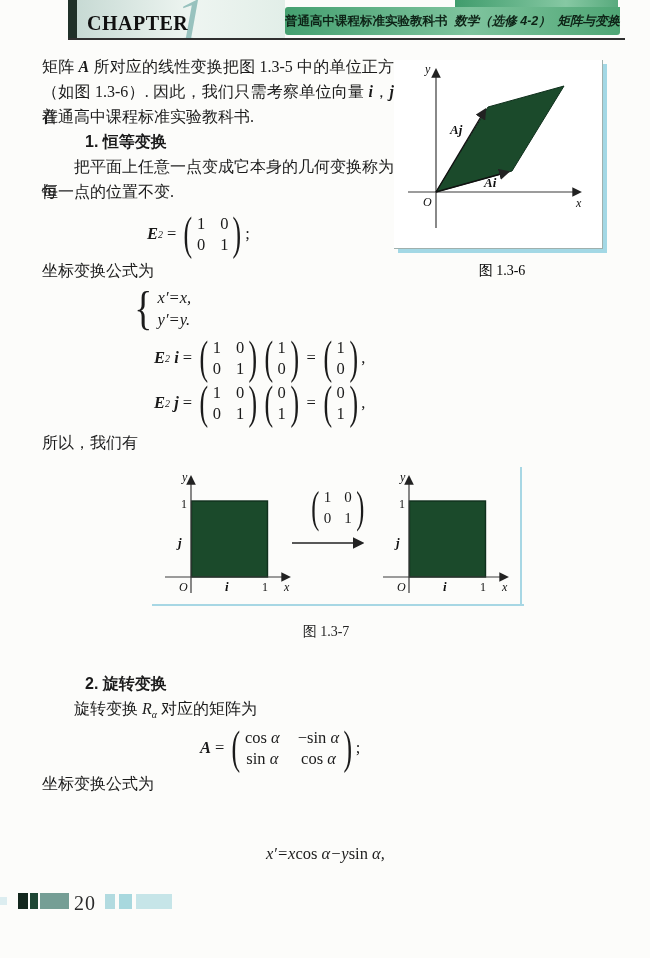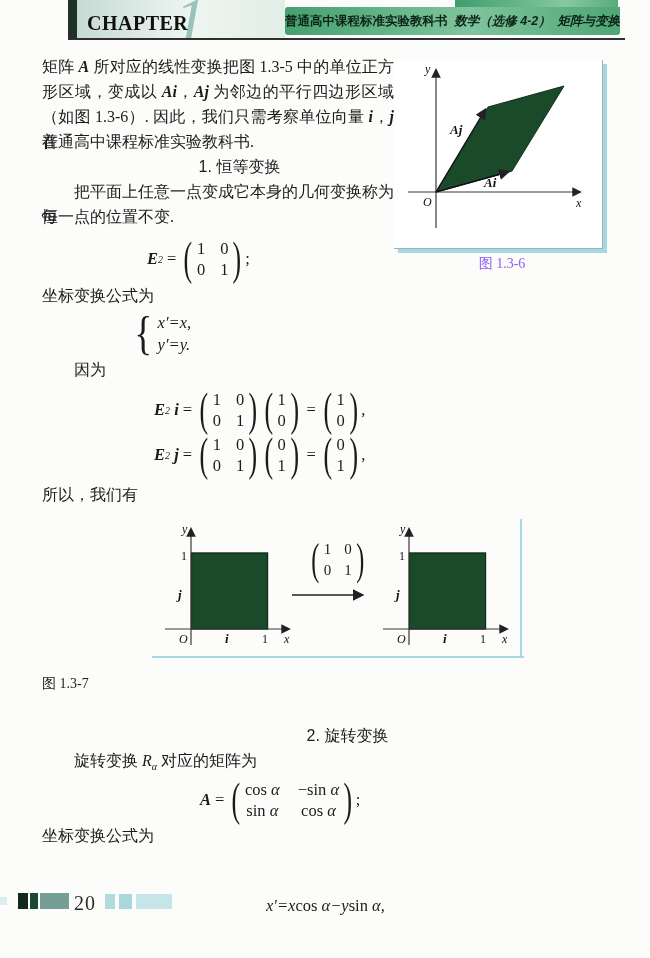--- a/index.html
+++ b/index.html
@@ -25,33 +25,33 @@
   .hdr-greenbar .sl { font-style:italic; }
   .hdr-greenbar .gap { display:inline-block; width:12px; }
   .hdr-underline { position:absolute; left:68px; top:38px; width:557px; height:2px; background:#2f2f2f; }
 
   
   .main { position:absolute; left:42px; top:54px; width:568px; }
   .ln { font-size:16px; line-height:25.2px; height:25px; overflow:visible;
         text-align:justify; text-align-last:justify; }
   .ln.short { text-align:justify; text-align-last:auto; }
   .ind { text-indent:32px; }
-  .hd { font-family:"Liberation Sans",sans-serif; font-weight:normal; font-size:16px;
-        line-height:25.2px; height:25px; text-indent:43px; text-align:center; text-align-last:auto; }
+  .hd { font-family:"Liberation Sans",sans-serif; font-weight:bold; font-size:16px;
+        line-height:25.2px; height:25px; text-indent:43px; text-align:left; text-align-last:auto; }
   .bi { font-family:"Liberation Serif",serif; font-weight:bold; font-style:italic; }
   .it { font-family:"Liberation Serif",serif; font-style:italic; }
   .fn { font-style:normal; }
   sub.al { font-size:10px; font-style:italic; }
 
   
   .figwrap136 { float:right; width:216px; margin:6px 0 0 0; }
   .figbox { width:208px; height:188px; background:#ffffff;
     border-right:1px solid #9fb0ad; border-bottom:1px solid #9fb0ad;
     box-shadow:4px 4px 0 #a3d8e5; }
-  .figcap { text-align:center; font-size:14px; margin-top:6px; color:#8b5cf6;
+  .figcap { text-align:center; font-size:14px; margin-top:13px; color:#000000;
             text-align-last:auto;font-family:Liberation Serif, serif; }
 
   
   .fx { display:inline-flex; align-items:center; font-family:"Liberation Serif",serif;
         font-size:16.5px; color:#1b1b1b; white-space:pre; }
   .fxline { clear:none; }
   .par { font-family:"Liberation Serif",serif; font-weight:400; font-size:47px;
          line-height:.88; transform:scaleX(.55); }
   .mgrid { display:grid; grid-template-columns:auto auto; column-gap:15px; row-gap:0;
            justify-items:center; line-height:21px; padding:0 1px; }
@@ -68,21 +68,21 @@
   .f-rotc { margin:7px 0 0 224px; }
 
   
   .fig137 { clear:both; position:relative; height:188px; margin-top:8px; }
   .f7-rightline  { position:absolute; left:478px; top:4px;  width:2px;  height:137px; background:#a7d7e4; }
   .f7-bottomline { position:absolute; left:110px; top:141px; width:372px; height:2px; background:#a7d7e4; }
   .f7-svgL { position:absolute; left:113px; top:8px; }
   .f7-svgR { position:absolute; left:331px; top:8px; }
   .f7-mx { position:absolute; left:266px; top:24px; }
   .f7-arrow { position:absolute; left:248px; top:74px; }
-  .f7-cap { position:absolute; left:0; top:160px; width:568px; text-align:left; font-size:14px; color:#222; }
+  .f7-cap { position:absolute; left:0; top:160px; width:568px; text-align:center; font-size:14px; color:#222; }
 
   svg text { font-family:"Liberation Serif",serif; font-style:italic; fill:#111; }
   svg text.b { font-weight:bold; }
   svg text.n { font-style:normal; }
 
   
   .ft { position:absolute; }
   .ft-edge { left:0;  top:897px; width:7px;  height:8px;  background:#dcedf0; }
   .ft-b1 { left:18px;  top:893px; width:10px; height:16px; background:#13271d; }
   .ft-b2 { left:30px;  top:893px; width:8px;  height:16px; background:#1e4734; }
@@ -131,21 +131,20 @@
           <text x="182" y="147" font-size="12">x</text>
           <text x="29" y="146" font-size="12">O</text>
           <text x="56" y="74" font-size="13" class="b">Aj</text>
           <text x="90" y="127" font-size="13" class="b">Ai</text>
         </svg>
       </div>
       <div class="figcap">图 1.3-6</div>
     </div>
 
     <div class="ln"><span>矩阵 </span><span class="bi">A</span><span> 所对应的线性变换把图 1.3-5 中的单位正方</span></div>
-    <div class="ln"><span>形区域，变成以 </span><span class="bi">Ai</span><span>，</span><span class="bi">Aj</span><span> 为邻边的平行四边形区域</span></div>
     <div class="ln"><span>（如图 1.3-6）. 因此，我们只需考察单位向量 </span><span class="bi">i</span><span>，</span><span class="bi">j</span><span> 在</span></div>
     <div class="ln short">普通高中课程标准实验教科书.</div>
     <div class="hd">1. 恒等变换</div>
     <div class="ln ind">把平面上任意一点变成它本身的几何变换称为恒</div>
     <div class="ln short">每一点的位置不变.</div>
 
     <div class="fxline f-e2">
       <span class="fx">
         <span class="bi">E</span><sub class="al">2</sub><span class="eq">=</span><span class="par">(</span><span class="mgrid"><span>1</span><span>0</span><span>0</span><span>1</span></span><span class="par">)</span><span>;</span>
       </span>
@@ -153,21 +152,20 @@
 
     <div class="ln short">坐标变换公式为</div>
 
     <div class="fxline f-idc">
       <span class="fx cases">
         <span class="lbrace">{</span>
         <span><span class="crow it" style="display:block">x′=x,</span><span class="crow it" style="display:block">y′=y.</span></span>
       </span>
     </div>
 
-    <div class="ln short ind">因为</div>
 
     <div class="fxline f-e2i">
       <span class="fx">
         <span class="bi">E</span><sub class="al">2</sub><span>&nbsp;</span><span class="bi">i</span><span class="eq">=</span><span class="par">(</span><span class="mgrid"><span>1</span><span>0</span><span>0</span><span>1</span></span><span class="par">)</span><span class="par">(</span><span class="vgrid"><span>1</span><span>0</span></span><span class="par">)</span><span class="eq">=</span><span class="par">(</span><span class="vgrid"><span>1</span><span>0</span></span><span class="par">)</span><span>,</span>
       </span>
     </div>
 
     <div class="fxline f-e2j">
       <span class="fx">
         <span class="bi">E</span><sub class="al">2</sub><span>&nbsp;</span><span class="bi">j</span><span class="eq">=</span><span class="par">(</span><span class="mgrid"><span>1</span><span>0</span><span>0</span><span>1</span></span><span class="par">)</span><span class="par">(</span><span class="vgrid"><span>0</span><span>1</span></span><span class="par">)</span><span class="eq">=</span><span class="par">(</span><span class="vgrid"><span>0</span><span>1</span></span><span class="par">)</span><span>,</span>

